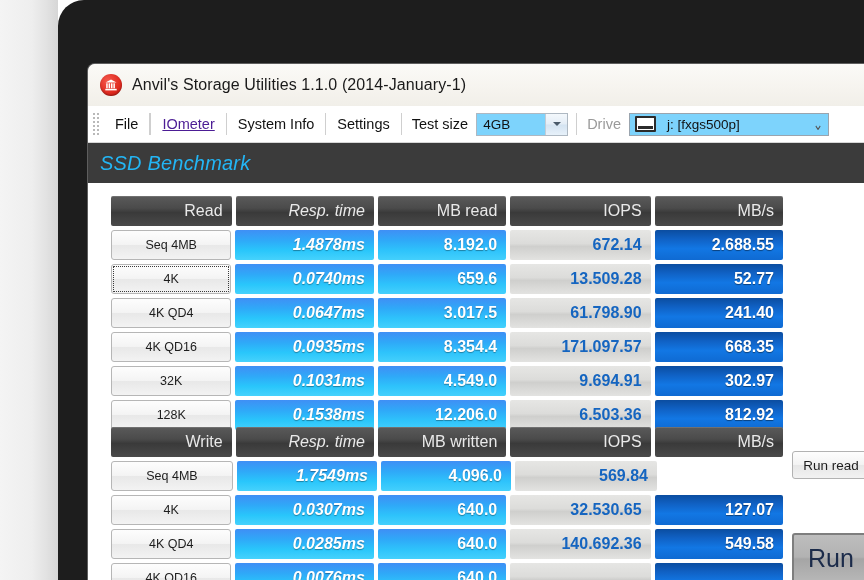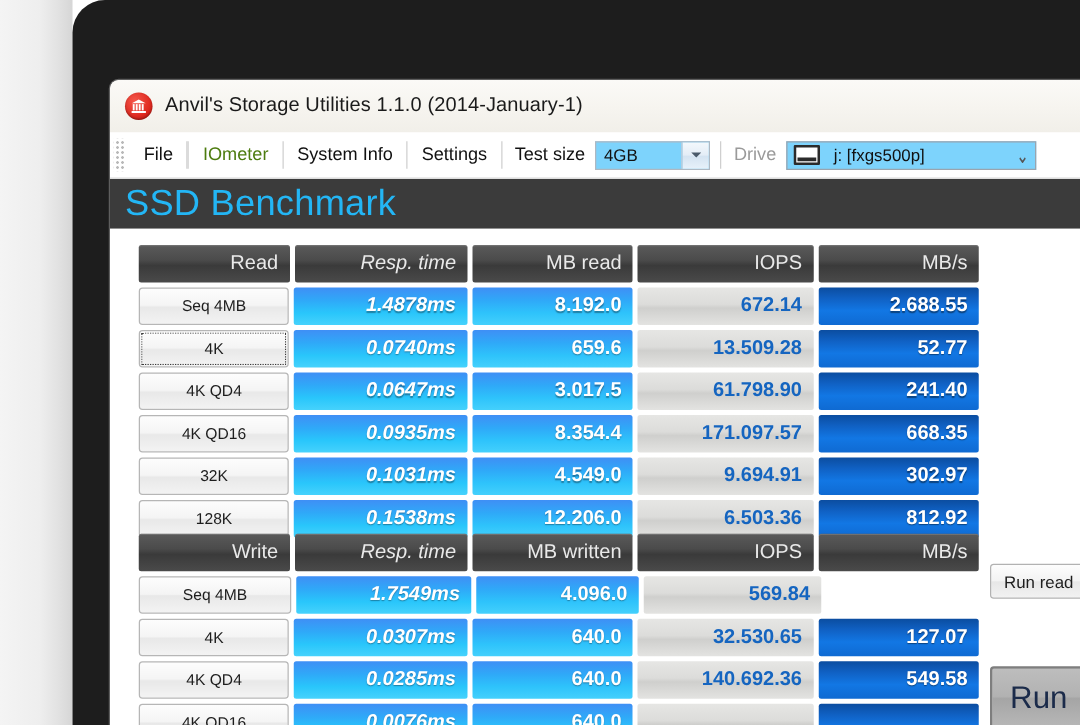--- a/index.html
+++ b/index.html
@@ -96,21 +96,21 @@
     background-position: 1px 1px;
     flex: 0 0 auto;
   }
   .menu-item {
     font-size: 14.5px;
     color: #111111;
     padding: 4px 11px;
     white-space: nowrap;
     cursor: default;
   }
-  .menu-item.disabled { color: #4d7c0f; }
+  .menu-item.disabled { color: #4c1d95; text-decoration: underline; }
   .menu-sep {
     width: 1px;
     height: 22px;
     background: #cfcfcf;
     flex: 0 0 auto;
   }
   .tool-label {
     font-size: 14.5px;
     color: #111111;
     padding: 0 8px 0 10px;
@@ -180,23 +180,24 @@
 
   
   .section-head {
     height: 40px;
     background: #3b3b3b;
     display: flex;
     align-items: center;
     padding-left: 12px;
   }
   .section-head-text {
-    font-size: 29px;
+    font-size: 20px;
     color: #23b6f5;
     letter-spacing: .2px;
+    font-style: italic;
   }
 
   
   .content {
     position: relative;
     background: #ffffff;
     height: 402px;
     padding-top: 13px;
   }
 

